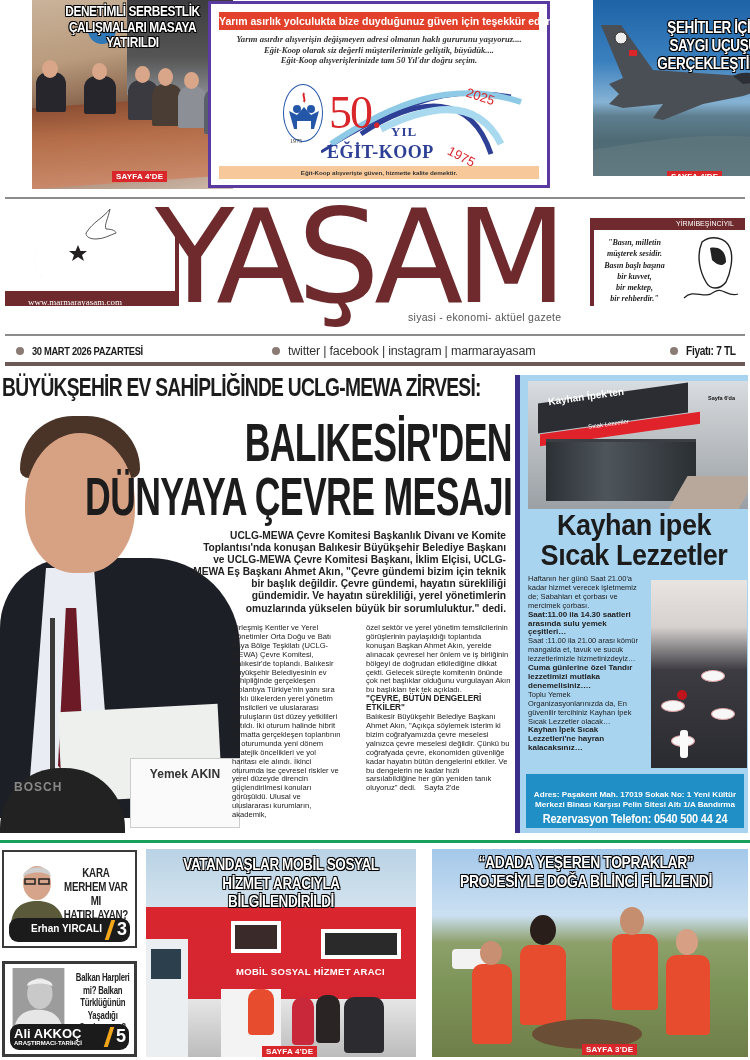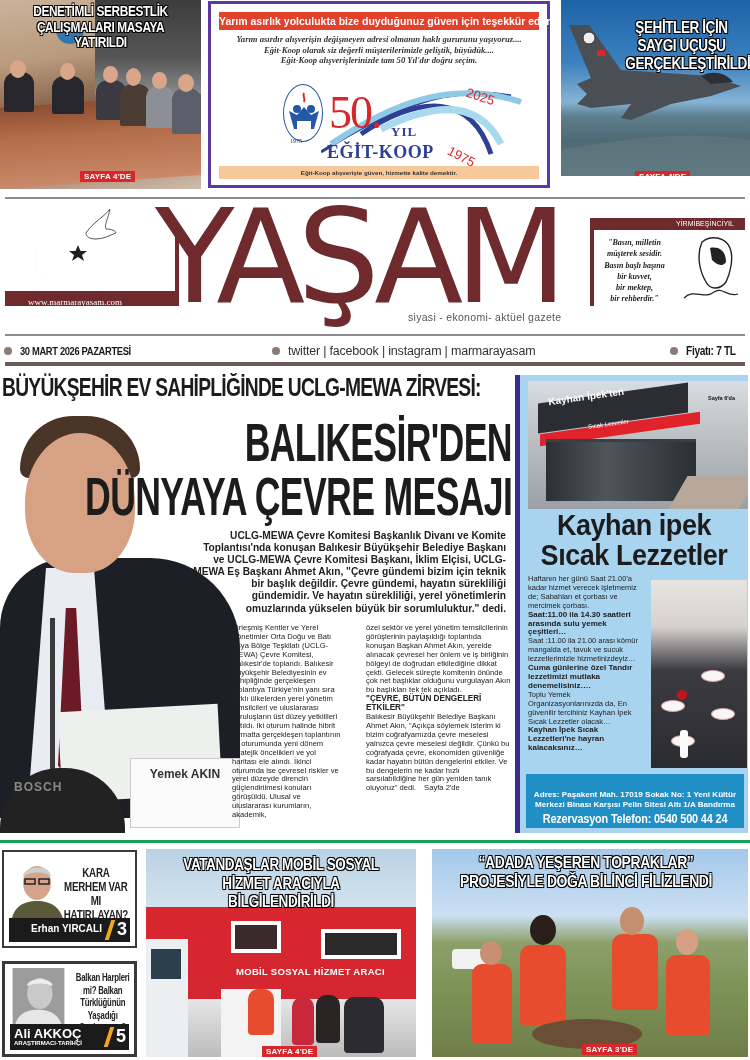--- a/index.html
+++ b/index.html
@@ -2,21 +2,21 @@
 <html><head>
 <meta charset="utf-8">
 <style>
   * { box-sizing: border-box; margin: 0; padding: 0; }
   html, body { width: 750px; height: 1060px; background: #ffffff; overflow: hidden; }
   body { position: relative; font-family: "Liberation Sans", sans-serif; color: #1a1a1a; }
 
   .abs { position: absolute; }
 
   
-  .photo-box { position: absolute; overflow: hidden; }
+  .photo-box { position: absolute; overflow: hidden; margin-left: 32px; }
   .photo-head {
     position: absolute; left: 0; right: 0; text-align: center;
     font-family: "Liberation Sans", sans-serif; font-weight: bold; color: #fff;
     text-shadow: 0 0 2px #000, 1px 1px 0 #000, -1px -1px 0 #000, 1px -1px 0 #000, -1px 1px 0 #000;
     letter-spacing: -0.5px; transform: scaleX(0.82); transform-origin: center; line-height: 1.08;
   }
   .sayfa-badge {
     position: absolute; background: #d8262b; color: #fff; font-weight: bold;
     font-size: 8px; padding: 1px 4px; letter-spacing: 0.2px;
   }
@@ -116,21 +116,21 @@
   #kayhan .addr { position:absolute; left: 6px; top: 399px; width: 218px; height: 54px; background: #1f8fc6; color:#fff; text-align:center; }
   #kayhan .addr-text { margin-top: 16px; font-weight: bold; font-size: 8.1px; line-height: 10px; }
   #kayhan .addr-phone { font-weight: bold; font-size: 12.4px; margin-top: 2px; letter-spacing: -0.2px; transform: scaleX(0.88); }
 
   
   #green-rule { position:absolute; left: 0; right: 0; top: 840px; height: 3px; background: #17a05a; }
 
   .col-box { position:absolute; left: 2px; width: 135px; border: 2px solid #3a3a3a; background: #fff; overflow:hidden; }
   .col-photo { position:absolute; left: 5px; top: 5px; width: 57px; height: 66px; }
   .col-title { position:absolute; right: 4px; text-align: center; font-weight: bold; color:#222; transform: scaleX(0.78); transform-origin: right top; letter-spacing: -0.3px; }
-  .col-bar { position:absolute; left: 5px; right: 5px; bottom: 4px; height: 24px; background: #1b1b1b; color: #fff; }
+  .col-bar { position:absolute; left: 5px; right: 5px; bottom: 4px; height: 24px; background: #1b1b1b; color: #fff; border-radius: 9px; }
   .col-author { position:absolute; left: 6px; top: 5px; font-weight: bold; font-size: 10px; }
   .col-slash { position:absolute; right: 18px; top: 2px; width: 4px; height: 20px; background: #f2a61a; transform: skewX(-18deg); }
   .col-num { position:absolute; right: 3px; top: 1px; font-weight: bold; font-size: 18px; }
 
   #mobil-photo { position:absolute; left: 146px; top: 849px; width: 270px; height: 208px; overflow:hidden;
     background: linear-gradient(180deg, #b9d2e5 0%, #d3e3ee 28%, #d9262f 28%, #d42631 72%, #e6e6e6 72%, #bcbcbc 100%); }
   #adada-photo { position:absolute; left: 432px; top: 849px; width: 316px; height: 208px; overflow:hidden;
     background: linear-gradient(180deg, #a4c8ea 0%, #cbe0f2 32%, #8da06b 45%, #7d9458 65%, #6f7e49 100%); }
   .vest { position:absolute; background: #e84c2e; border-radius: 10px 10px 4px 4px; }
 </style>
@@ -234,21 +234,21 @@
   <div>bir rehberdir."</div>
 </div>
 <svg class="abs" style="left:680px;top:234px;" width="60" height="72" viewBox="0 0 60 72">
   <path d="M22 8 C32 0 46 4 50 14 C54 24 50 40 46 48 C40 56 30 56 26 48 C20 38 16 22 22 8 Z" fill="none" stroke="#222" stroke-width="1.4"></path>
   <path d="M30 14 C40 12 46 18 46 28 C42 34 36 30 32 26 Z" fill="#222"></path>
   <path d="M4 64 C14 54 24 66 34 58 C42 52 48 64 58 60" fill="none" stroke="#222" stroke-width="1.2"></path>
 </svg>
 
 <div class="rule-thin" style="top:334px;height:1.5px;"></div>
 
-<div class="info-row" style="left:4px;">
+<div class="info-row" style="left:16px;">
   <span class="dot"></span>
   <span class="info-bold">30 MART 2026 PAZARTESİ</span>
 </div>
 <div class="info-row" style="left:272px;">
   <span class="dot"></span>
   <span style="font-size:12.5px;color:#333;letter-spacing:-0.2px;">twitter | facebook | instagram | marmarayasam</span>
 </div>
 <div class="info-row" style="left:670px;">
   <span class="dot"></span>
   <span class="info-bold" style="font-size:12px;">Fiyatı: 7 TL</span>

